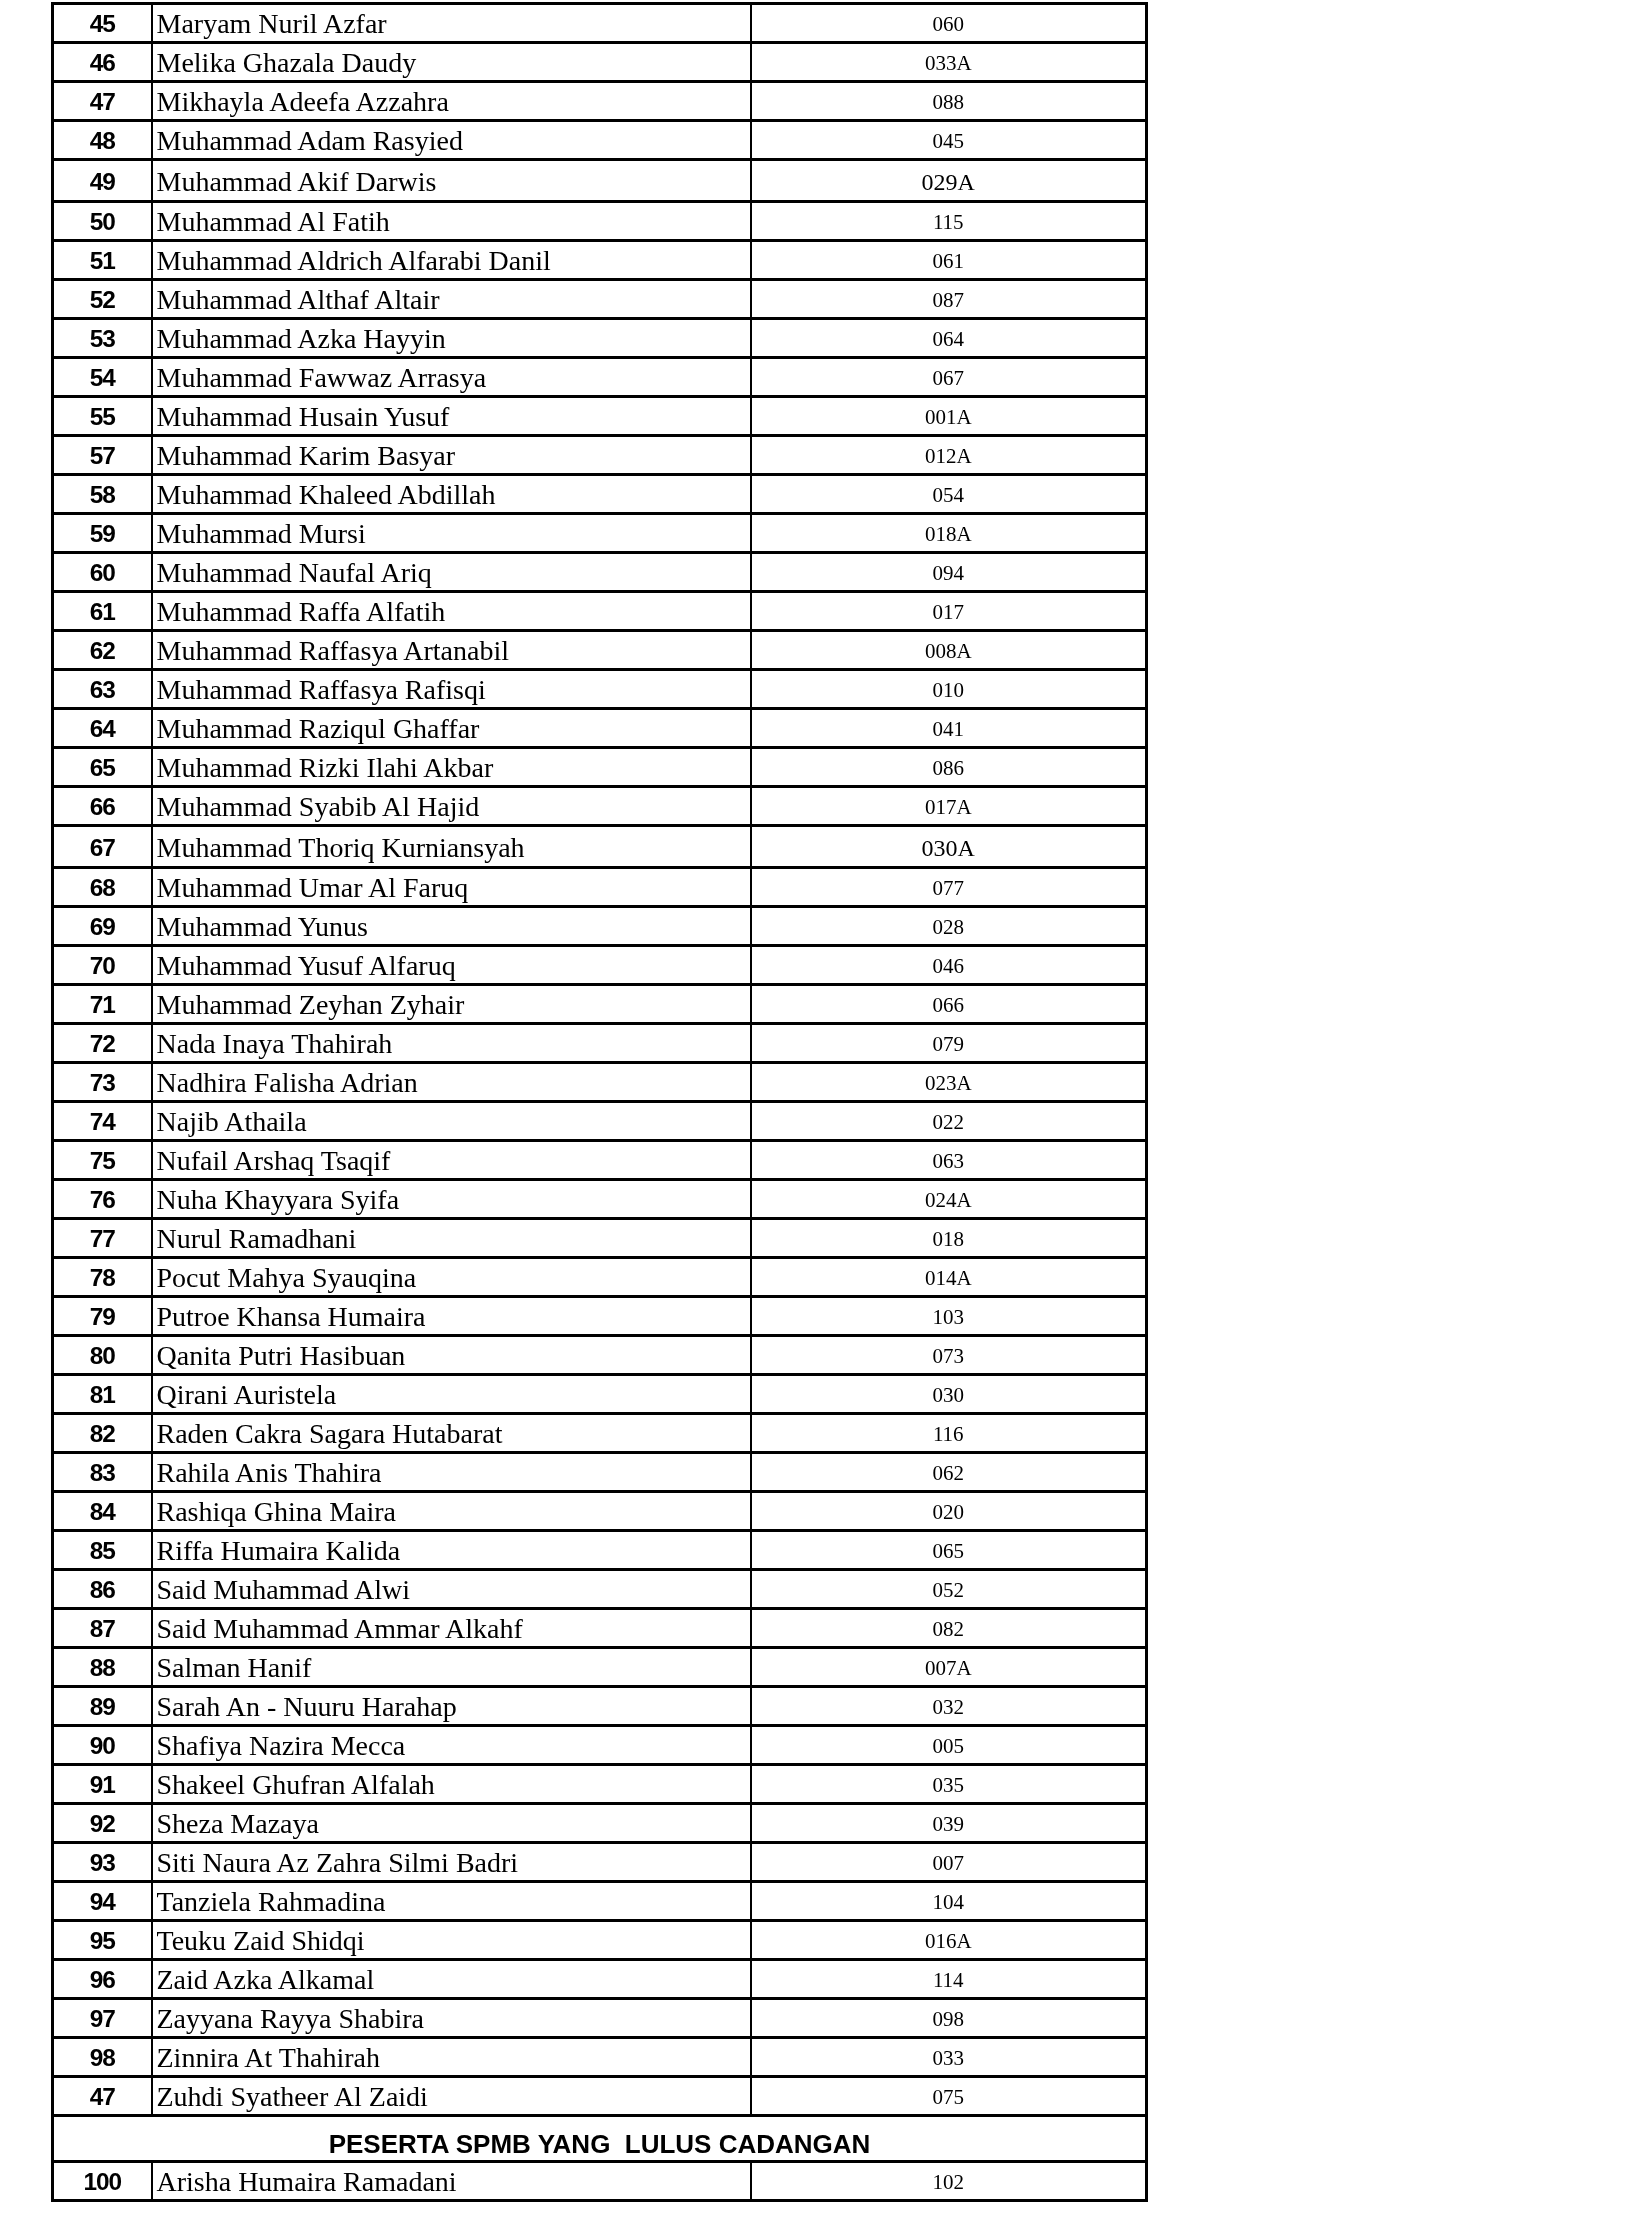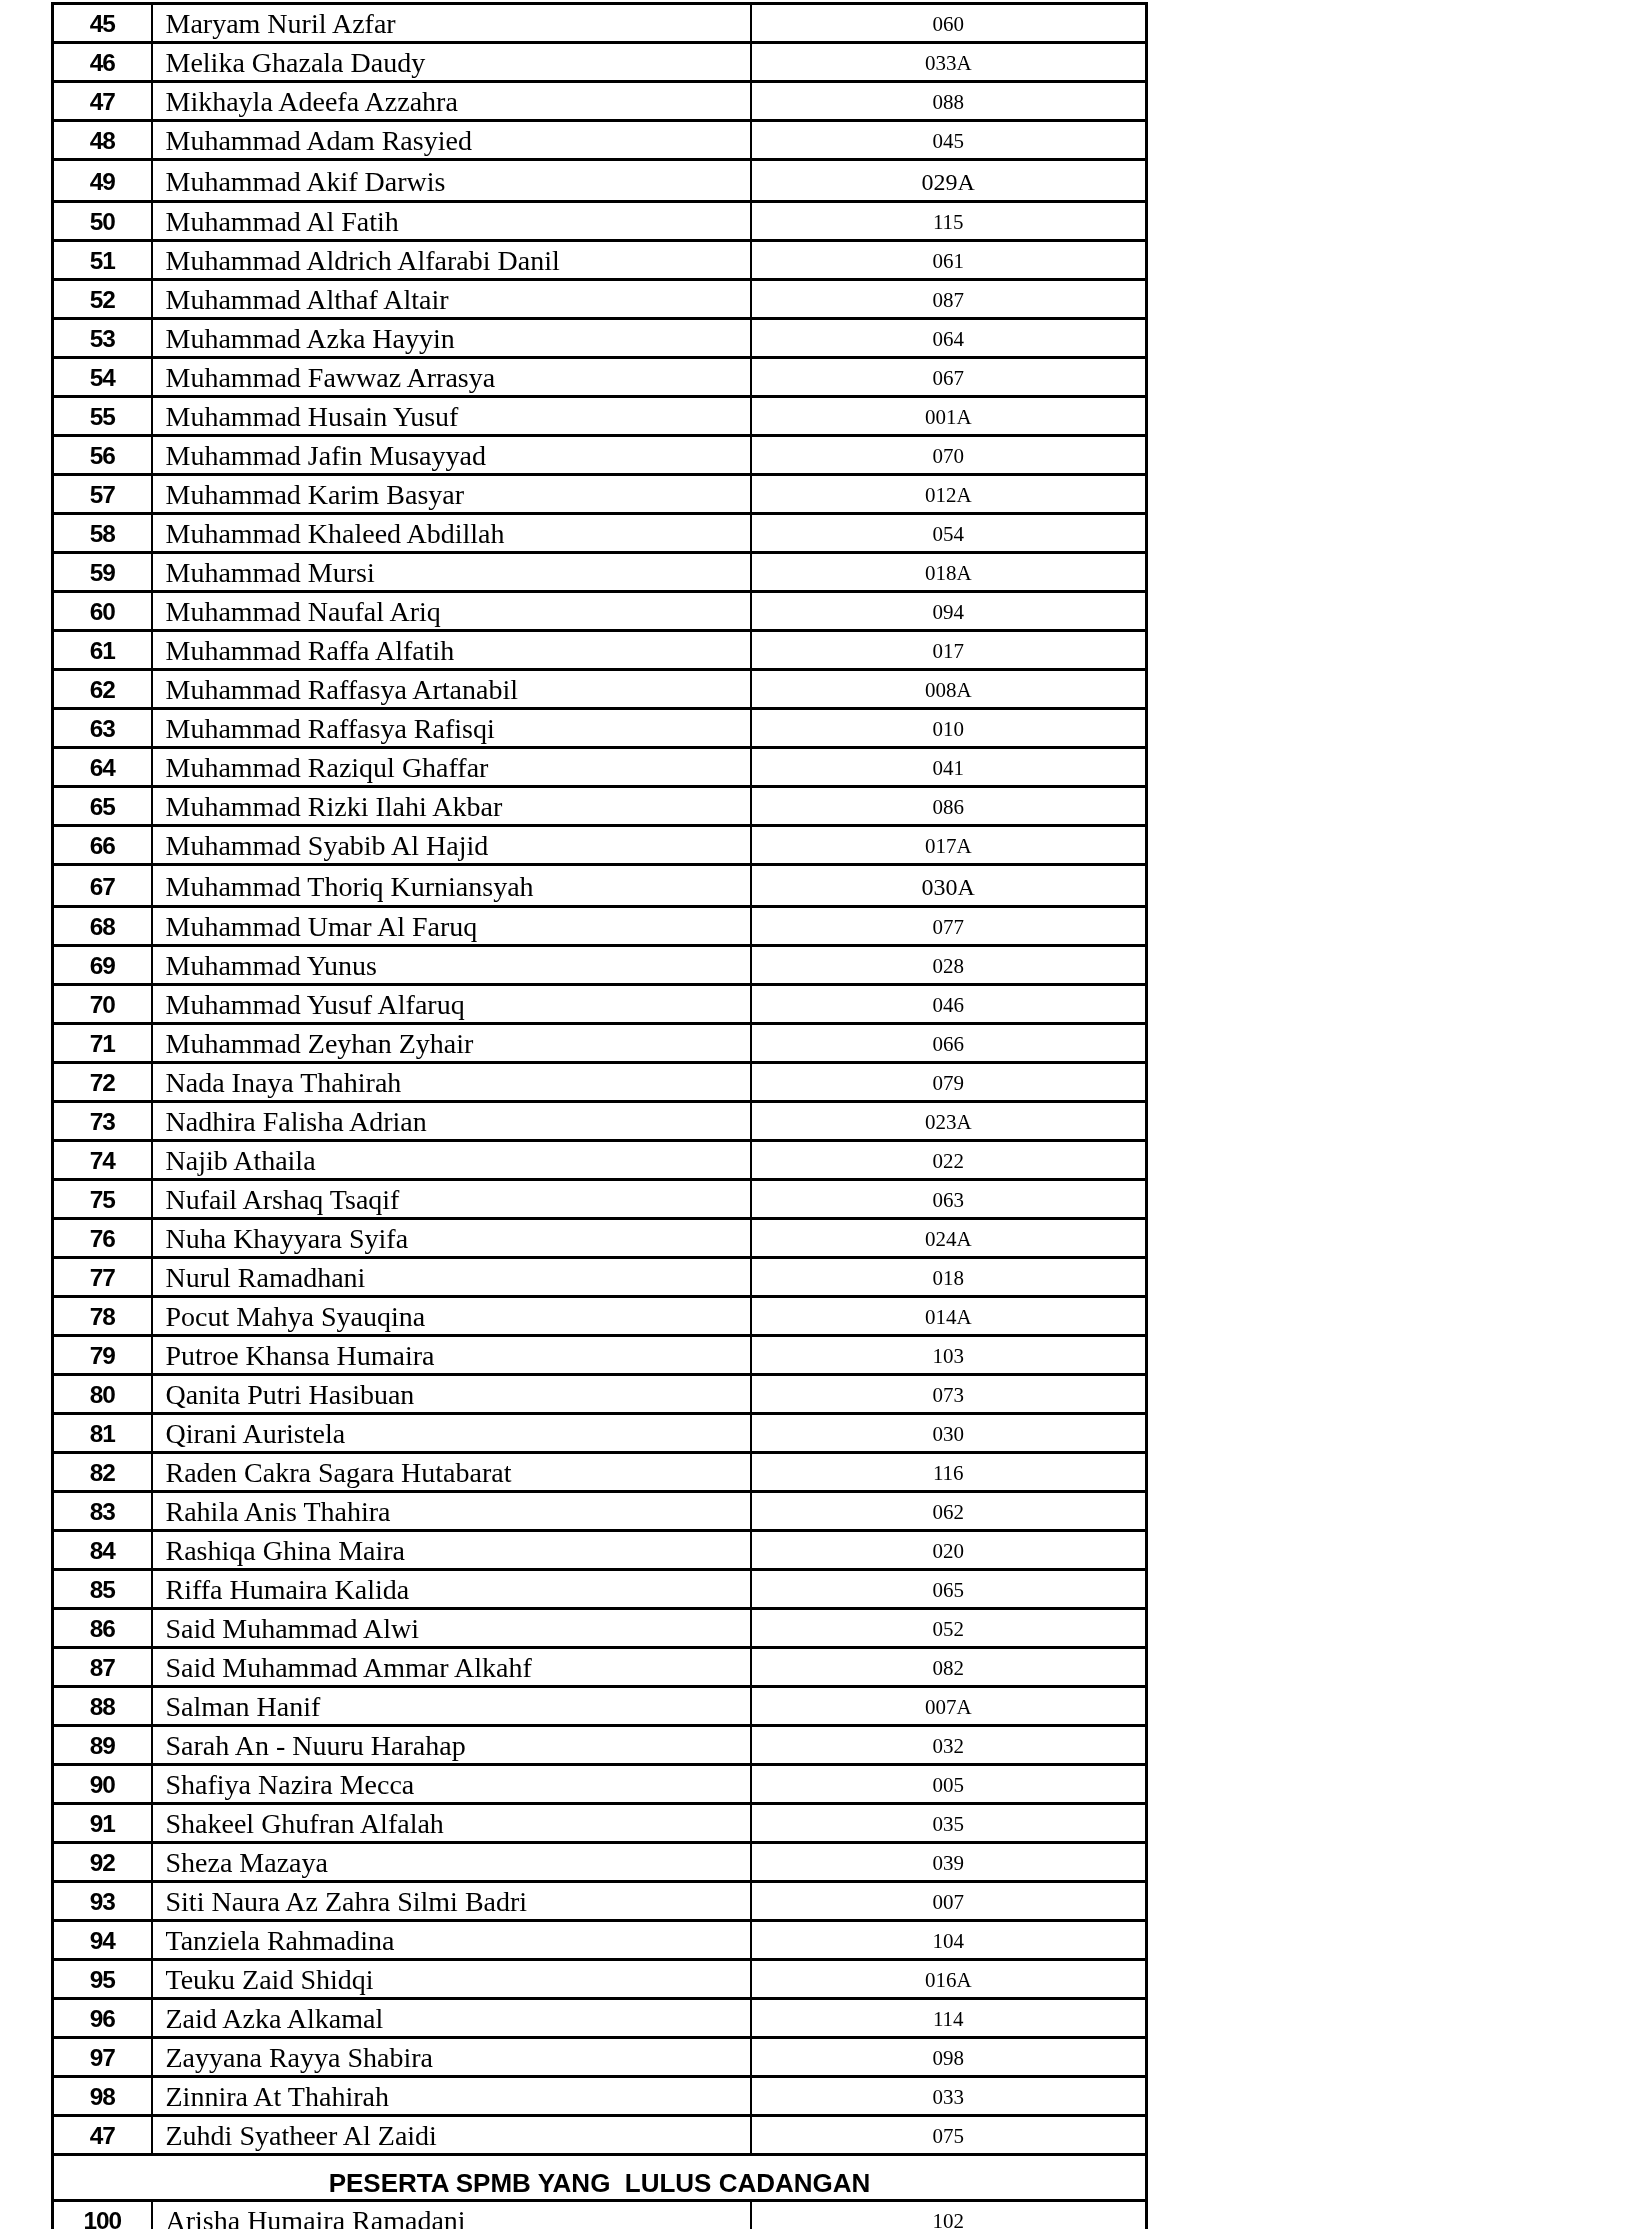--- a/index.html
+++ b/index.html
@@ -44,21 +44,21 @@
     font-weight: bold;
     font-size: 24.4px;
     text-align: center;
     padding-top: 2.9px;
     letter-spacing: -1px;
   }
   td.name {
     font-family: "Liberation Serif", serif;
     font-size: 28px;
     text-align: left;
-    padding-left: 13px;
+    padding-left: 4px;
     padding-top: 2.9px;
     white-space: nowrap;
   }
   td.code {
     font-family: "Liberation Serif", serif;
     font-size: 21px;
     text-align: center;
     padding-top: 2.9px;
   }
   td.code.large {
@@ -136,25 +136,20 @@
           <td class="num">54</td>
           <td class="name">Muhammad Fawwaz Arrasya</td>
           <td class="code">067</td>
         </tr>
         <tr>
           <td class="num">55</td>
           <td class="name">Muhammad Husain Yusuf</td>
           <td class="code">001A</td>
         </tr>
         <tr>
-          <td class="num">56</td>
-          <td class="name">Muhammad Jafin Musayyad</td>
-          <td class="code">070</td>
-        </tr>
-        <tr>
           <td class="num">57</td>
           <td class="name">Muhammad Karim Basyar</td>
           <td class="code">012A</td>
         </tr>
         <tr>
           <td class="num">58</td>
           <td class="name">Muhammad Khaleed Abdillah</td>
           <td class="code">054</td>
         </tr>
         <tr>

